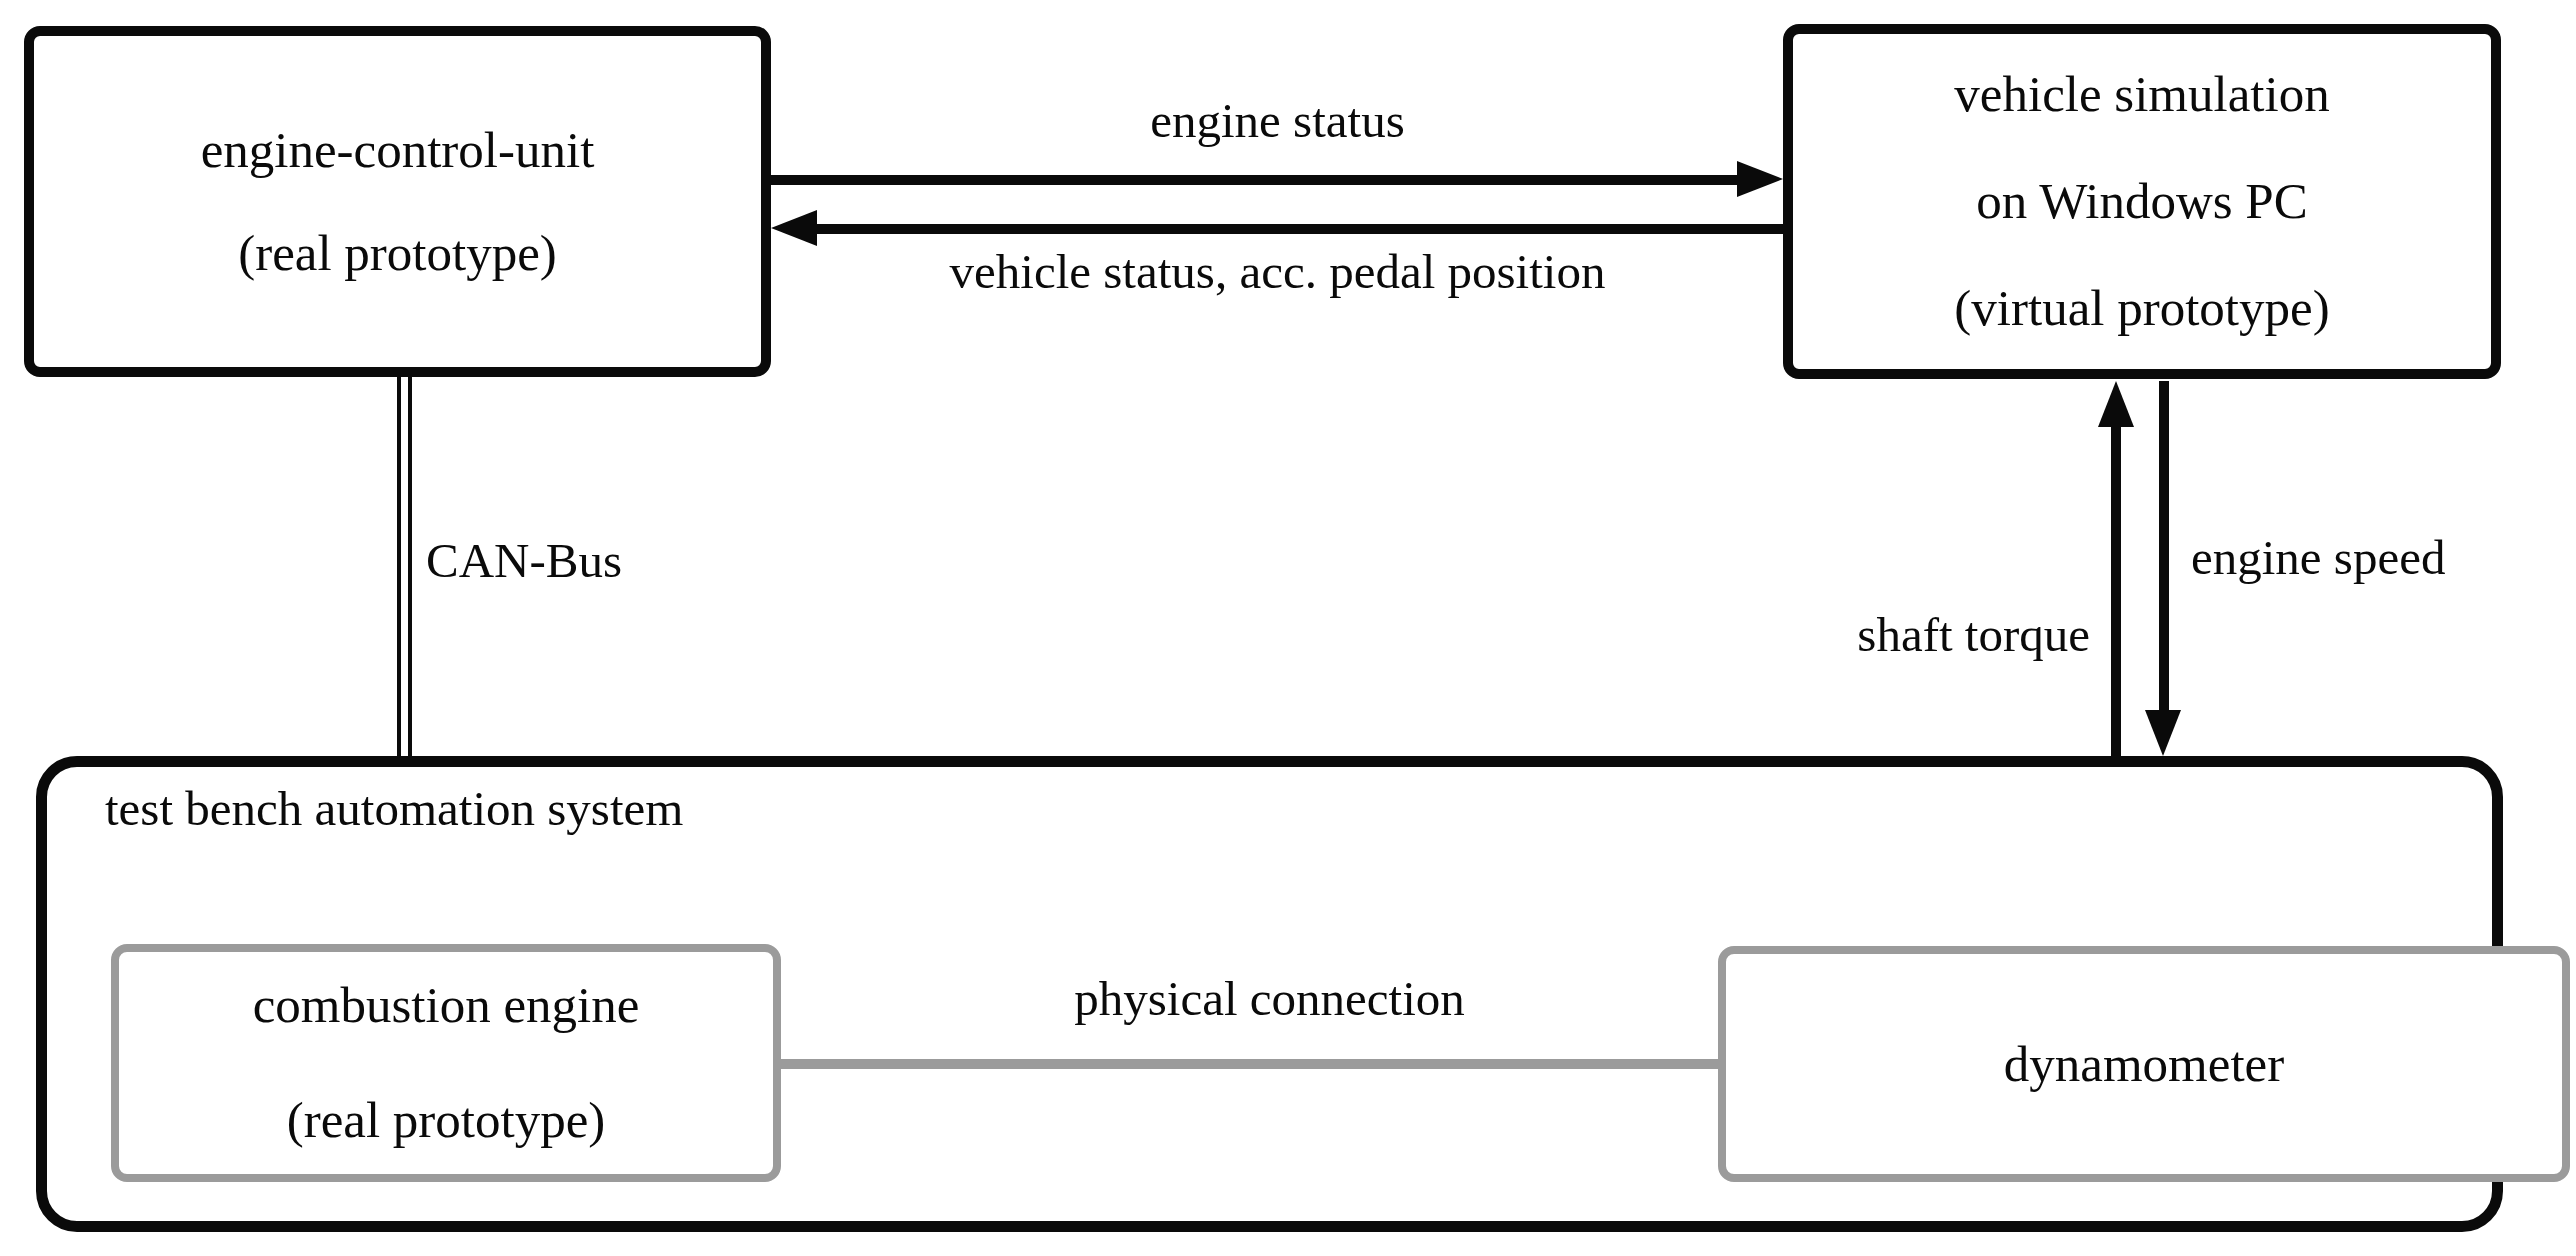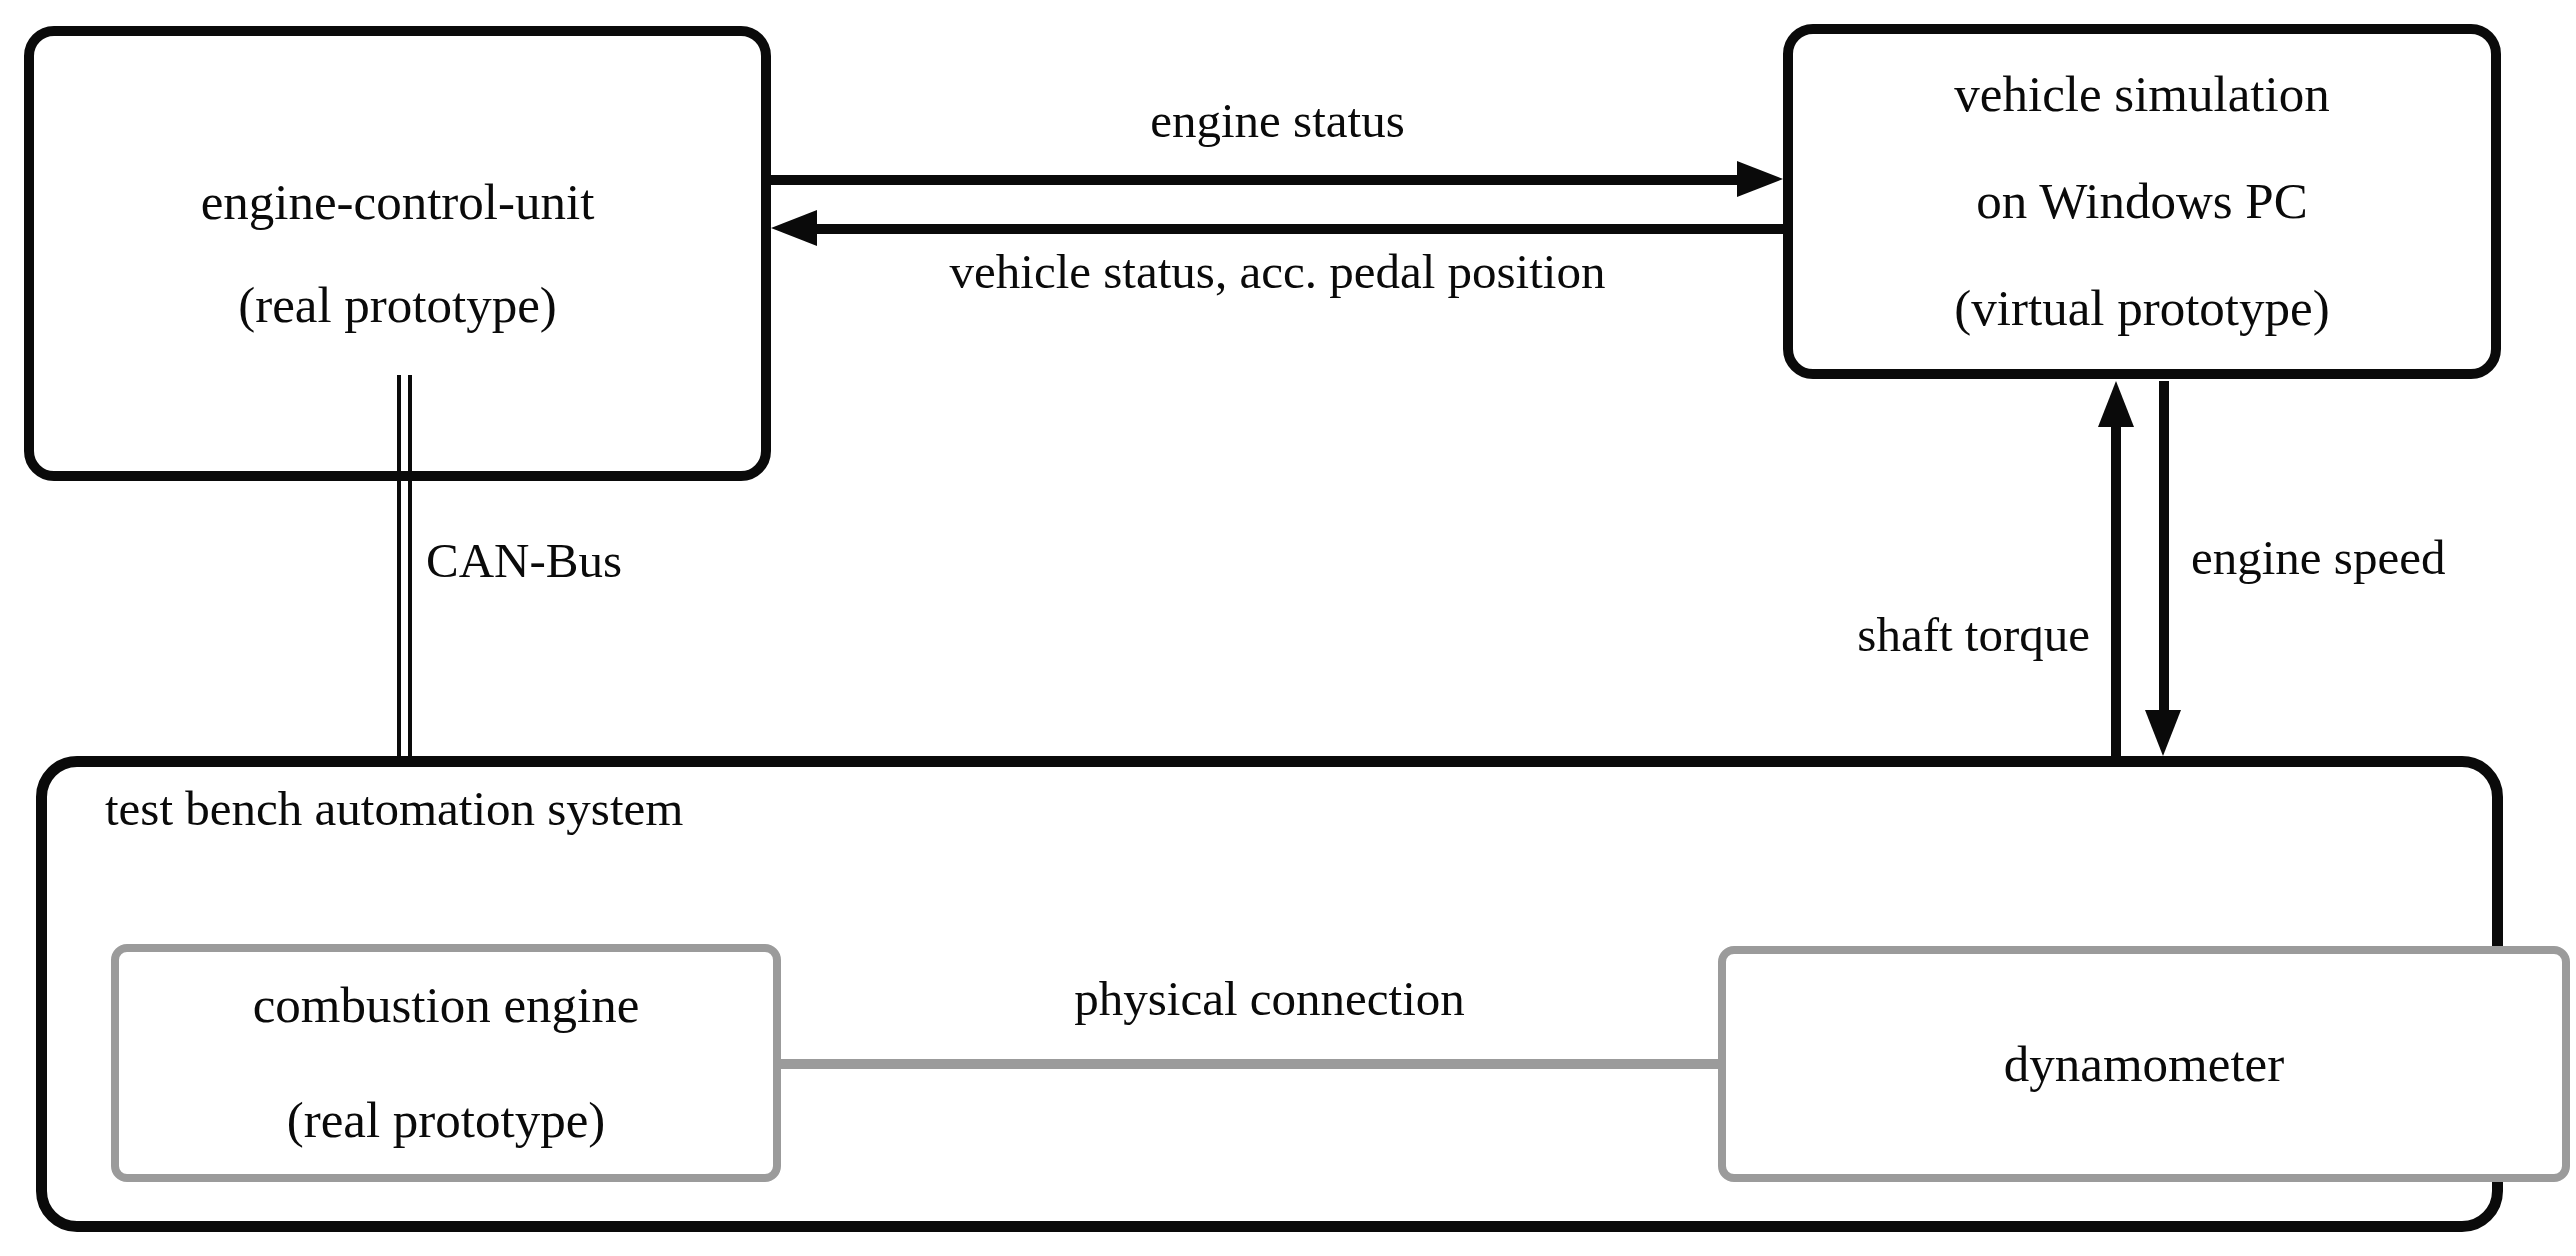--- a/index.html
+++ b/index.html
@@ -15,21 +15,21 @@
   .node {
     position: absolute;
     box-sizing: border-box;
     background: #ffffff;
     display: flex;
     flex-direction: column;
     align-items: center;
     justify-content: center;
     text-align: center;
   }
-  .black-box { border: 10.3px solid var(--black, #0a0a0a); border-radius: 30px; }
+  .black-box { border: 10.3px solid var(--black, #0a0a0a); border-radius: 16px; }
   .gray-box  { border: 8.7px solid var(--gray, #9b9b9b);  border-radius: 16px; }
   .node-line { font-size: 51px; line-height: 95px; white-space: nowrap; }
   .vs-line   { line-height: 107px; }
   .ce-line   { line-height: 115px; }
   .edge-label {
     position: absolute;
     font-size: 49px;
     line-height: 56px;
     white-space: nowrap;
   }
@@ -56,21 +56,21 @@
     font-size: 49px;
     white-space: nowrap;
     margin-top: 7px;
   }
 </style>
 </head>
 <body>
 
 <div id="canvas" style="background: rgb(255, 255, 255);">
 
-  <div class="node black-box" style="left:24px; top:26px; width:747px; height:455px;gap:8px;">
+  <div class="node black-box" style="left:24px; top:26px; width:747px; height:351px;gap:8px;">
     <div class="node-line">engine-control-unit</div>
     <div class="node-line">(real prototype)</div>
   </div>
 
   <div class="node black-box" style="left:1783px; top:24px; width:718px; height:355px;">
     <div class="node-line vs-line">vehicle simulation</div>
     <div class="node-line vs-line">on Windows PC</div>
     <div class="node-line vs-line">(virtual prototype)</div>
   </div>
 

